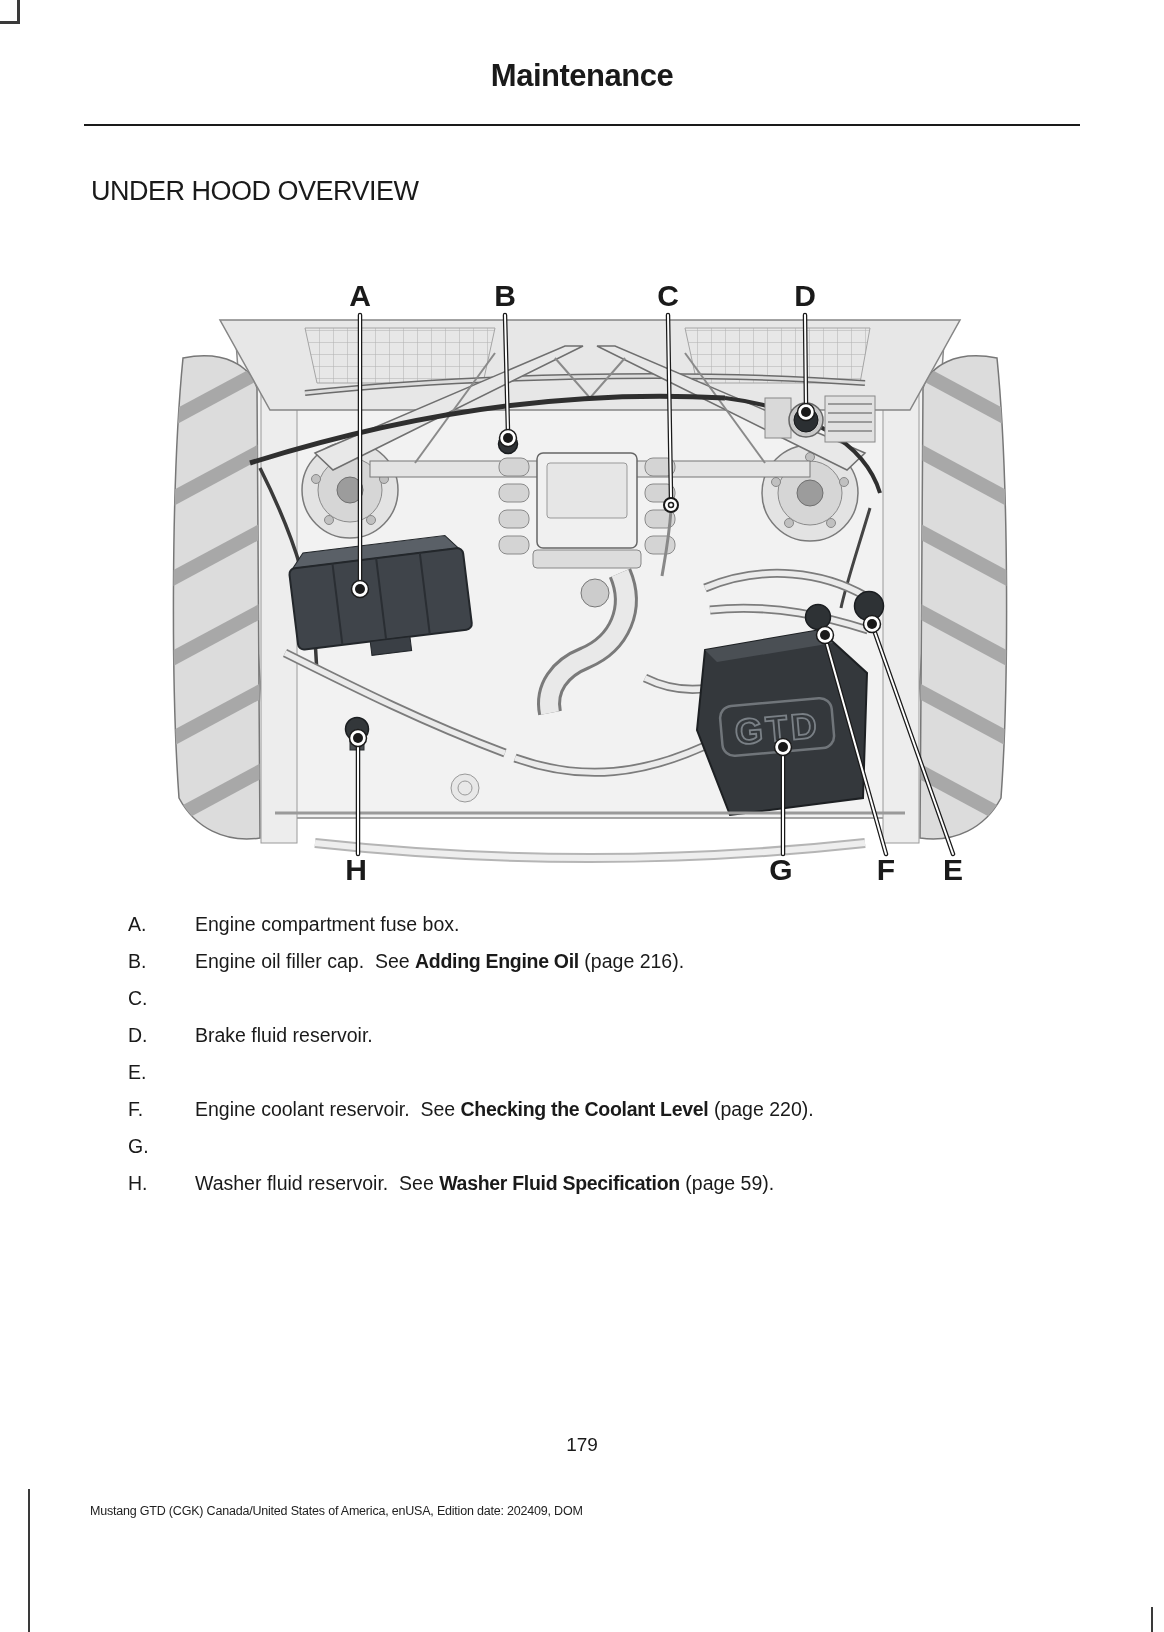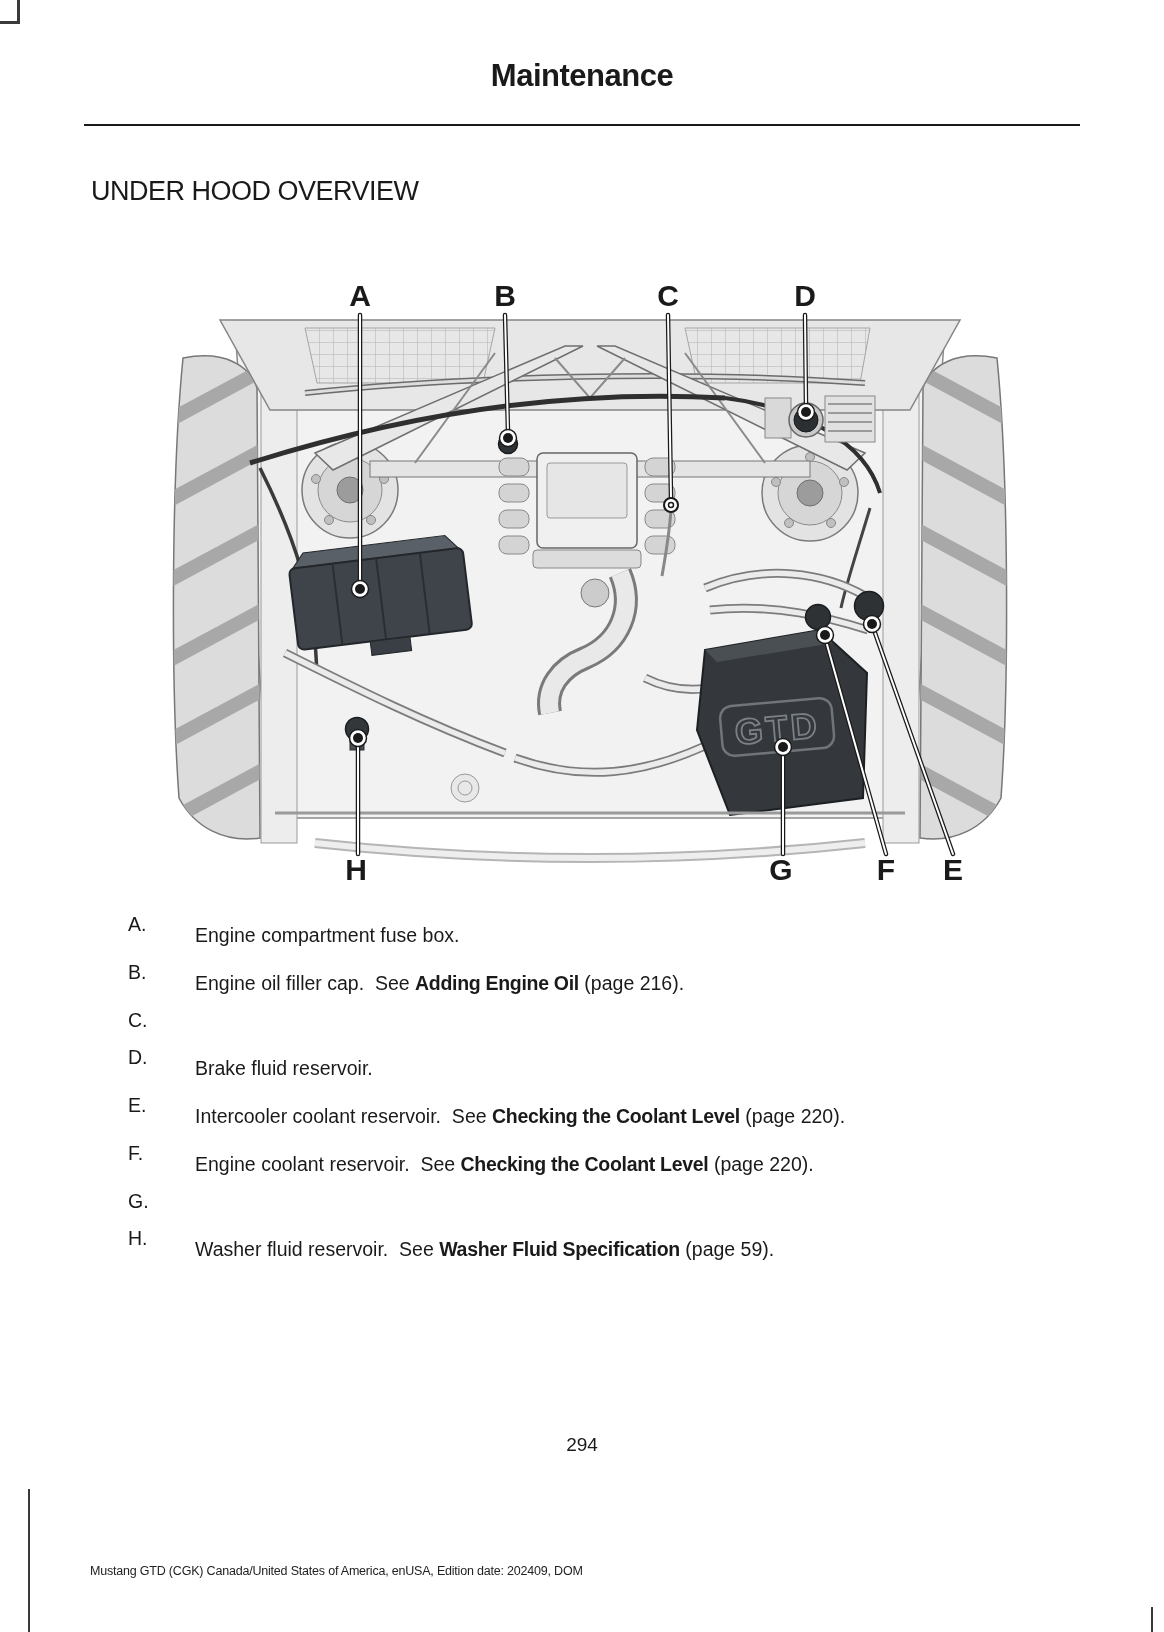--- a/index.html
+++ b/index.html
@@ -18,27 +18,27 @@
   .section-title{
     position:absolute;top:176px;left:91px;
     font-size:27px;font-weight:normal;letter-spacing:-0.5px;
   }
   .diagram-wrap{position:absolute;left:165px;top:258px;width:850px;height:625px;}
   svg text{font-family:"Liberation Sans", sans-serif;}
   .callout-letter{font-size:30px;font-weight:bold;fill:#1a1a1a;}
   .legend{position:absolute;left:128px;top:912px;width:940px;}
   .legend-row{display:flex;margin-bottom:13px;font-size:19.5px;line-height:24px;}
   .legend-letter{width:67px;flex:0 0 67px;}
-  .legend-text{white-space:pre-wrap;margin-top:11px;}
+  .legend-text{white-space:pre-wrap;}
   .legend-text b{font-weight:bold;letter-spacing:-0.3px;}
   .page-number{
     position:absolute;top:1434px;left:0;width:100%;text-align:center;font-size:19px;
   }
   .footer-text{
-    position:absolute;left:90px;top:1564px;font-size:12.5px;color:#222;
+    position:absolute;left:90px;top:1504px;font-size:12.5px;color:#222;
     letter-spacing:-0.2px;
   }
   .mark{position:absolute;background:#3a3a3a;}
   .mark-tl-v{left:17px;top:0;width:3px;height:24px;}
   .mark-tl-h{left:0;top:21px;width:20px;height:3px;}
   .mark-bl-v{left:28px;top:1489px;width:2px;height:143px;}
   .mark-br-v{left:1151px;top:1607px;width:2px;height:25px;}
 </style>
 </head>
 <body>
@@ -294,29 +294,28 @@
   </div>
   <div class="legend-row">
     <span class="legend-letter">C.</span>
   </div>
   <div class="legend-row">
     <span class="legend-letter">D.</span>
     <span class="legend-text"><span>Brake fluid reservoir.</span><b></b><span></span></span>
   </div>
   <div class="legend-row">
     <span class="legend-letter">E.</span>
-    <span class="legend-text"><span>Intercooler coolant reservoir.  See </span><b>Checking the Coolant Level</b><span> (page 220).</span></span>
   </div>
   <div class="legend-row">
     <span class="legend-letter">F.</span>
     <span class="legend-text"><span>Engine coolant reservoir.  See </span><b>Checking the Coolant Level</b><span> (page 220).</span></span>
   </div>
   <div class="legend-row">
     <span class="legend-letter">G.</span>
   </div>
   <div class="legend-row">
     <span class="legend-letter">H.</span>
     <span class="legend-text"><span>Washer fluid reservoir.  See </span><b>Washer Fluid Specification</b><span> (page 59).</span></span>
   </div>
 </div>
 
-<div class="page-number">294</div>
+<div class="page-number">179</div>
 <div class="footer-text">Mustang GTD (CGK) Canada/United States of America, enUSA, Edition date: 202409, DOM</div>
 
 </body></html>

